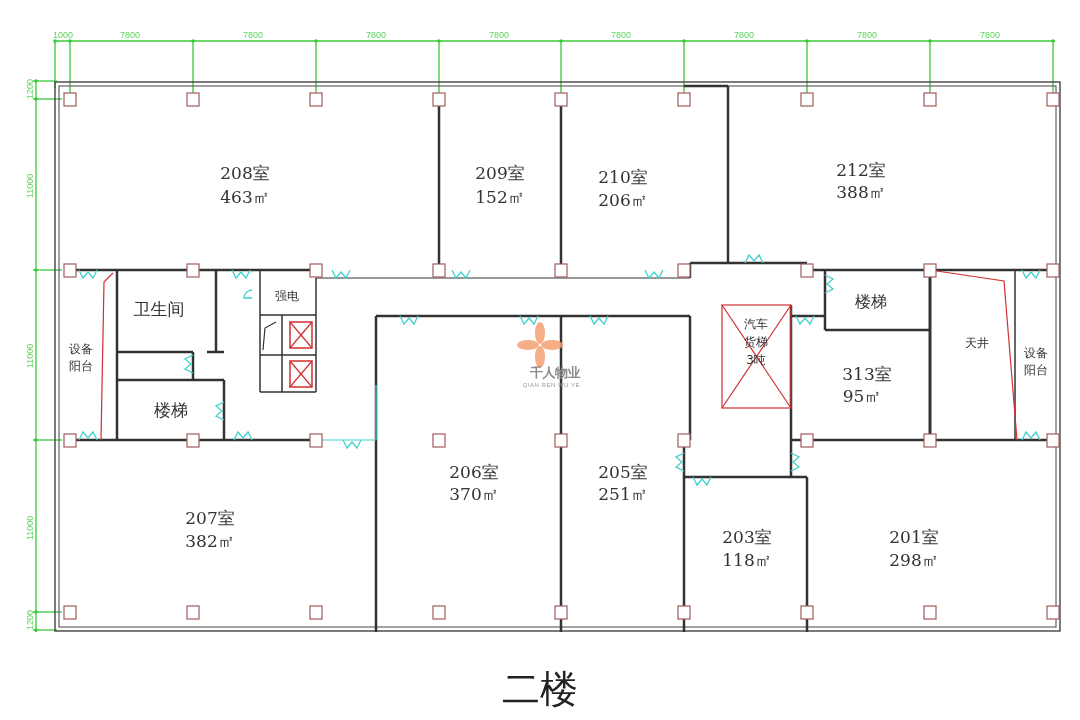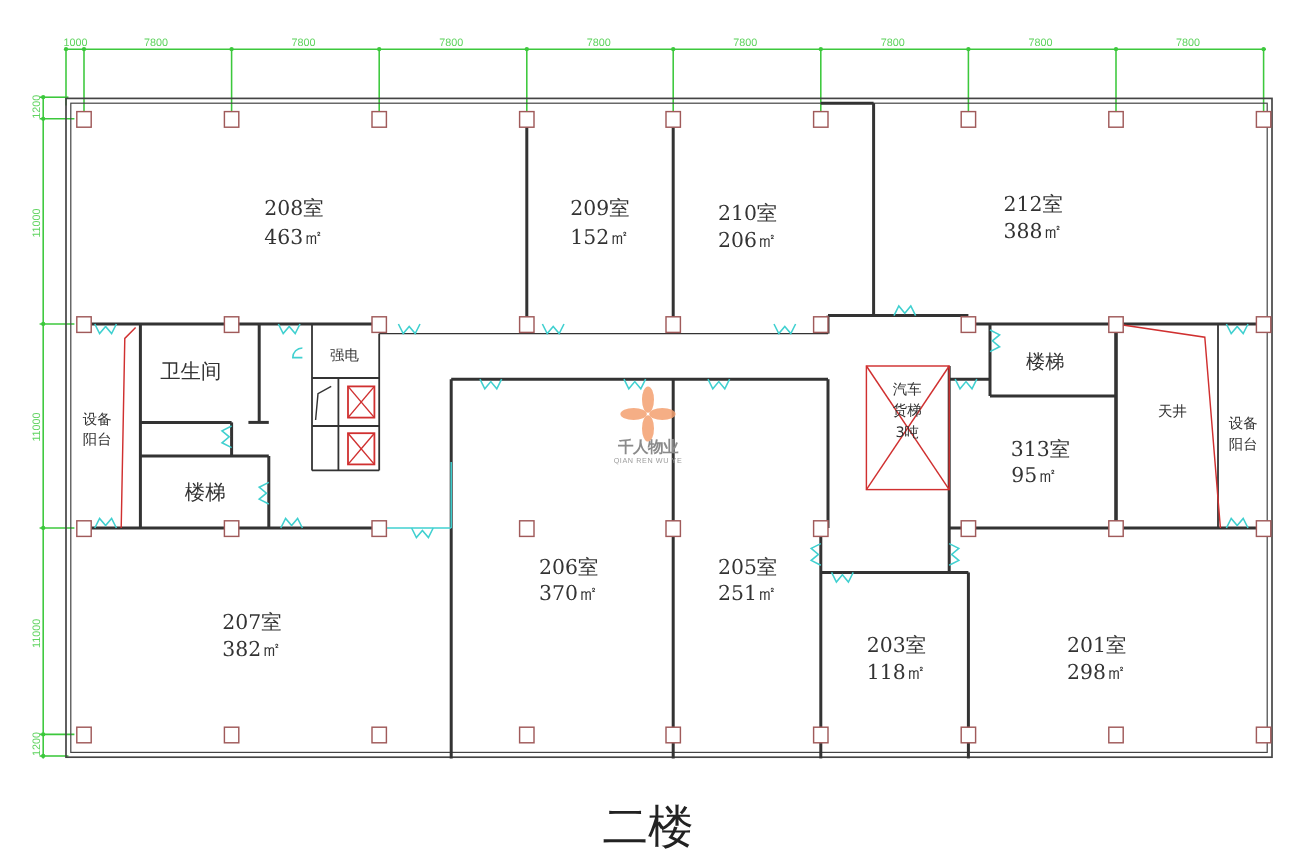--- a/index.html
+++ b/index.html
@@ -3,21 +3,21 @@
 <meta charset="utf-8">
 <style>
   html,body{margin:0;padding:0;background:#ffffff;}
   body{width:1080px;height:720px;position:relative;overflow:hidden;font-family:"DejaVu Sans",sans-serif;}
   svg{position:absolute;left:0;top:0;}
   .dim{fill:#5fd35f;font-size:9px;font-family:"Liberation Sans",sans-serif;}
   .room-no{font-family:"DejaVu Serif",serif;font-size:17px;fill:#333;}
   .room-area{font-family:"DejaVu Serif",serif;font-size:17px;fill:#333;}
   .lbl{font-family:"DejaVu Sans",sans-serif;fill:#333;}
   .title{position:absolute;left:0;width:1080px;top:664px;text-align:center;font-family:"DejaVu Serif",serif;font-size:38px;color:#222;}
-  .wm{position:absolute;left:500px;top:318px;width:80px;text-align:center;}
+  .wm{position:absolute;left:500px;top:318px;width:80px;text-align:right;}
   .wm-cn{font-family:"DejaVu Sans",sans-serif;font-weight:bold;font-size:13px;color:#8a8a8a;letter-spacing:-0.5px;}
   .wm-en{font-family:"Liberation Sans",sans-serif;font-size:6px;color:#9a9a9a;letter-spacing:0.5px;}
 </style>
 </head>
 <body>
 
 <svg width="1080" height="720" viewBox="0 0 1080 720">
 
   <g stroke="#3cc83c" stroke-width="1.3" fill="none">
     <line x1="55" y1="41" x2="1055" y2="41"></line>

